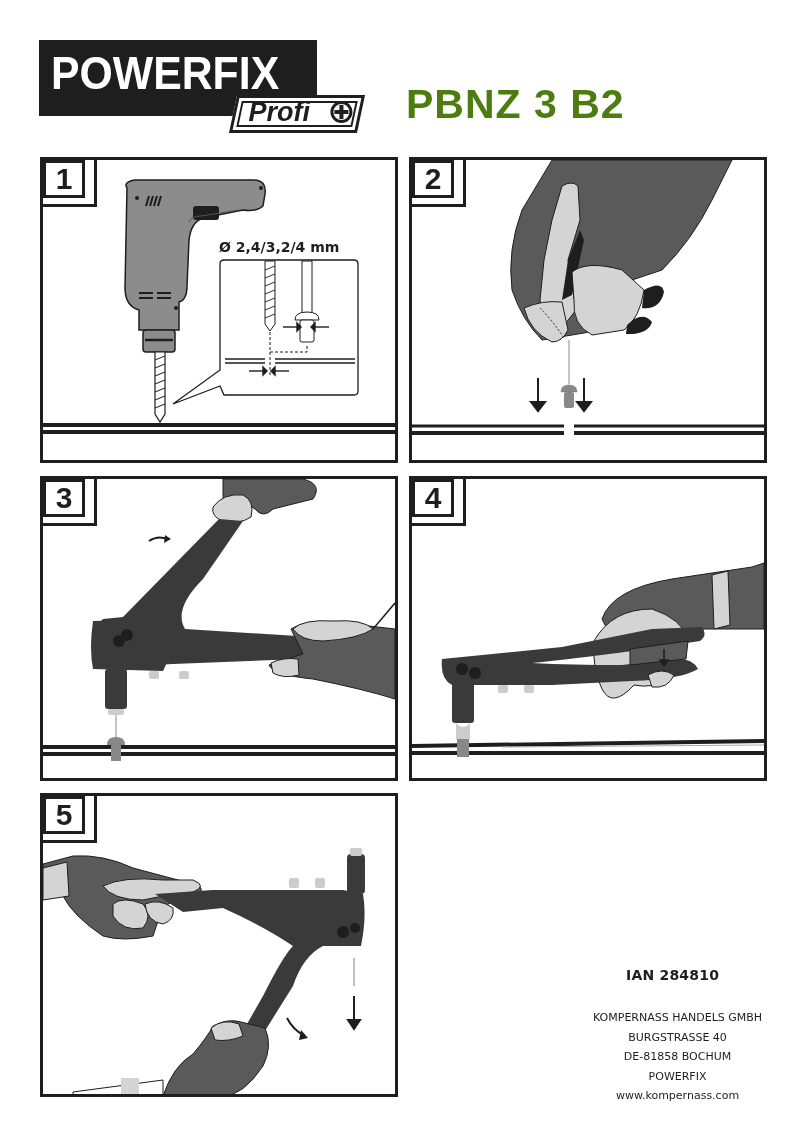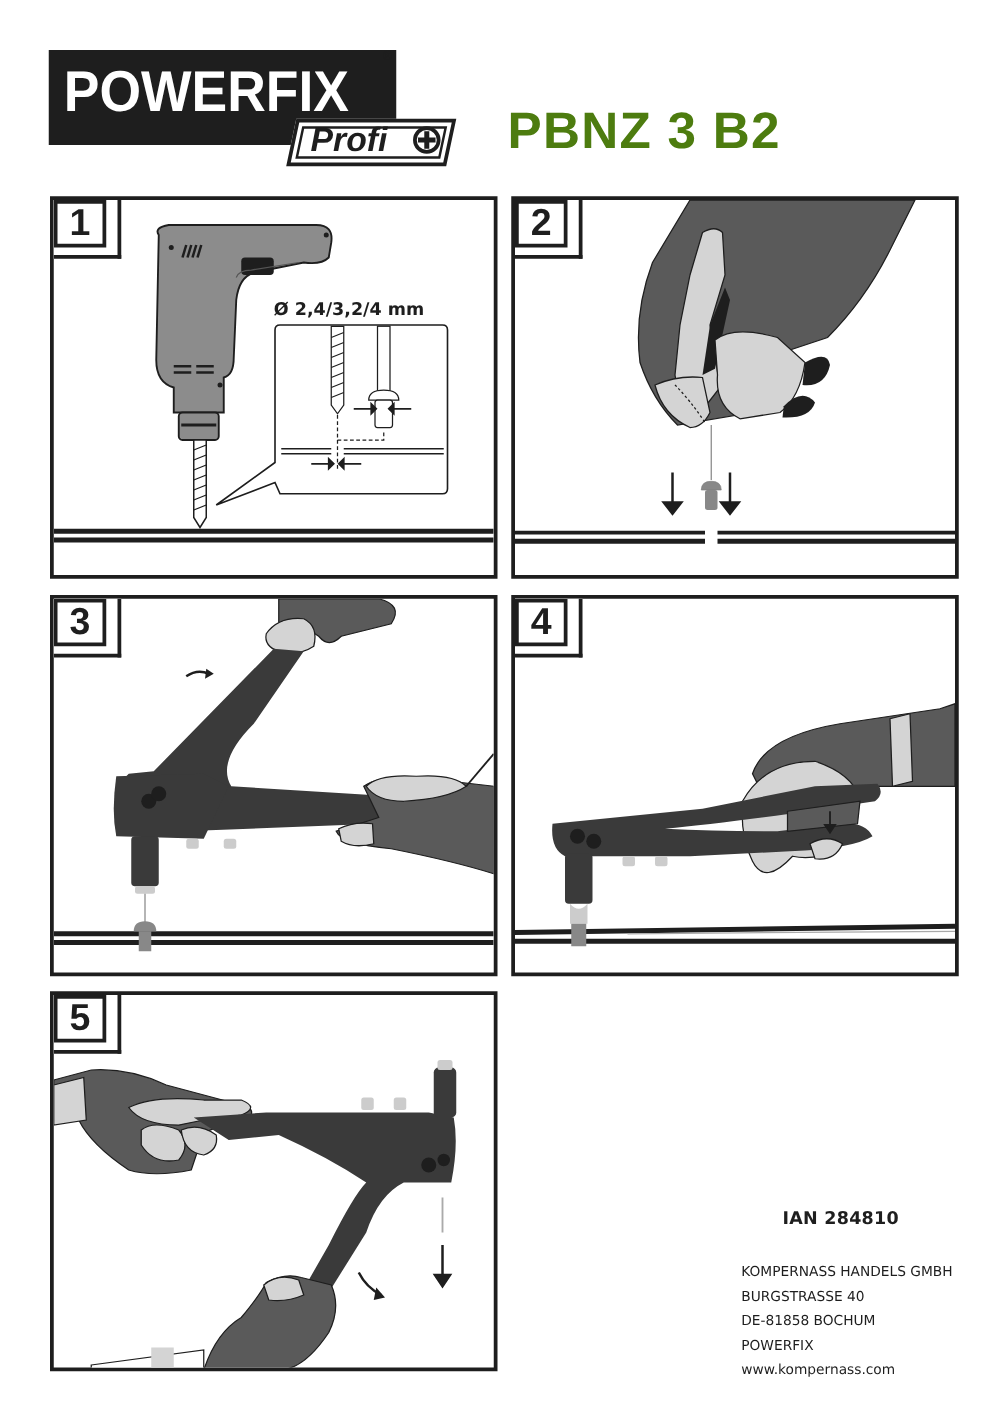--- a/index.html
+++ b/index.html
@@ -27,21 +27,21 @@
 
     .step { position: absolute; left: -3px; top: -3px; width: 57px; height: 50px; background: #fff; border-right: 3px solid #1e1e1e; border-bottom: 3px solid #1e1e1e; box-sizing: border-box; z-index: 3; }
     .step-box { position: absolute; left: 3px; top: 3px; width: 42px; height: 38px; border: 3px solid #1e1e1e; box-sizing: border-box; background: #fff; }
     .step-num { position: absolute; left: 0; right: 0; top: -1px; text-align: center; font-family: "Liberation Sans", sans-serif; font-weight: bold; font-size: 30px; line-height: 34px; color: #1e1e1e; }
 
     .panel svg.art { position: absolute; left: 0; top: 0; width: 352px; height: 300px; }
 
     
     .ian { position: absolute; left: 593px; top: 967px; font-family: "DejaVu Sans", sans-serif; font-weight: bold; font-size: 14px; color: #1e1e1e; letter-spacing: 0.2px; margin-left: 33px; }
     .address { position: absolute; left: 593px; top: 1008px; font-family: "DejaVu Sans", sans-serif; font-size: 11px; line-height: 19.5px; color: #1e1e1e; }
-    .address div { white-space: nowrap; }
+    .address div { white-space: nowrap; text-align: center; }
   </style>
 </head>
 <body>
 
 <div class="brand">
   <span class="brand-name">POWERFIX</span>
 </div>
 <span class="brand-reg">®</span>
 <div class="profi">
   <div class="profi-inner"></div>

